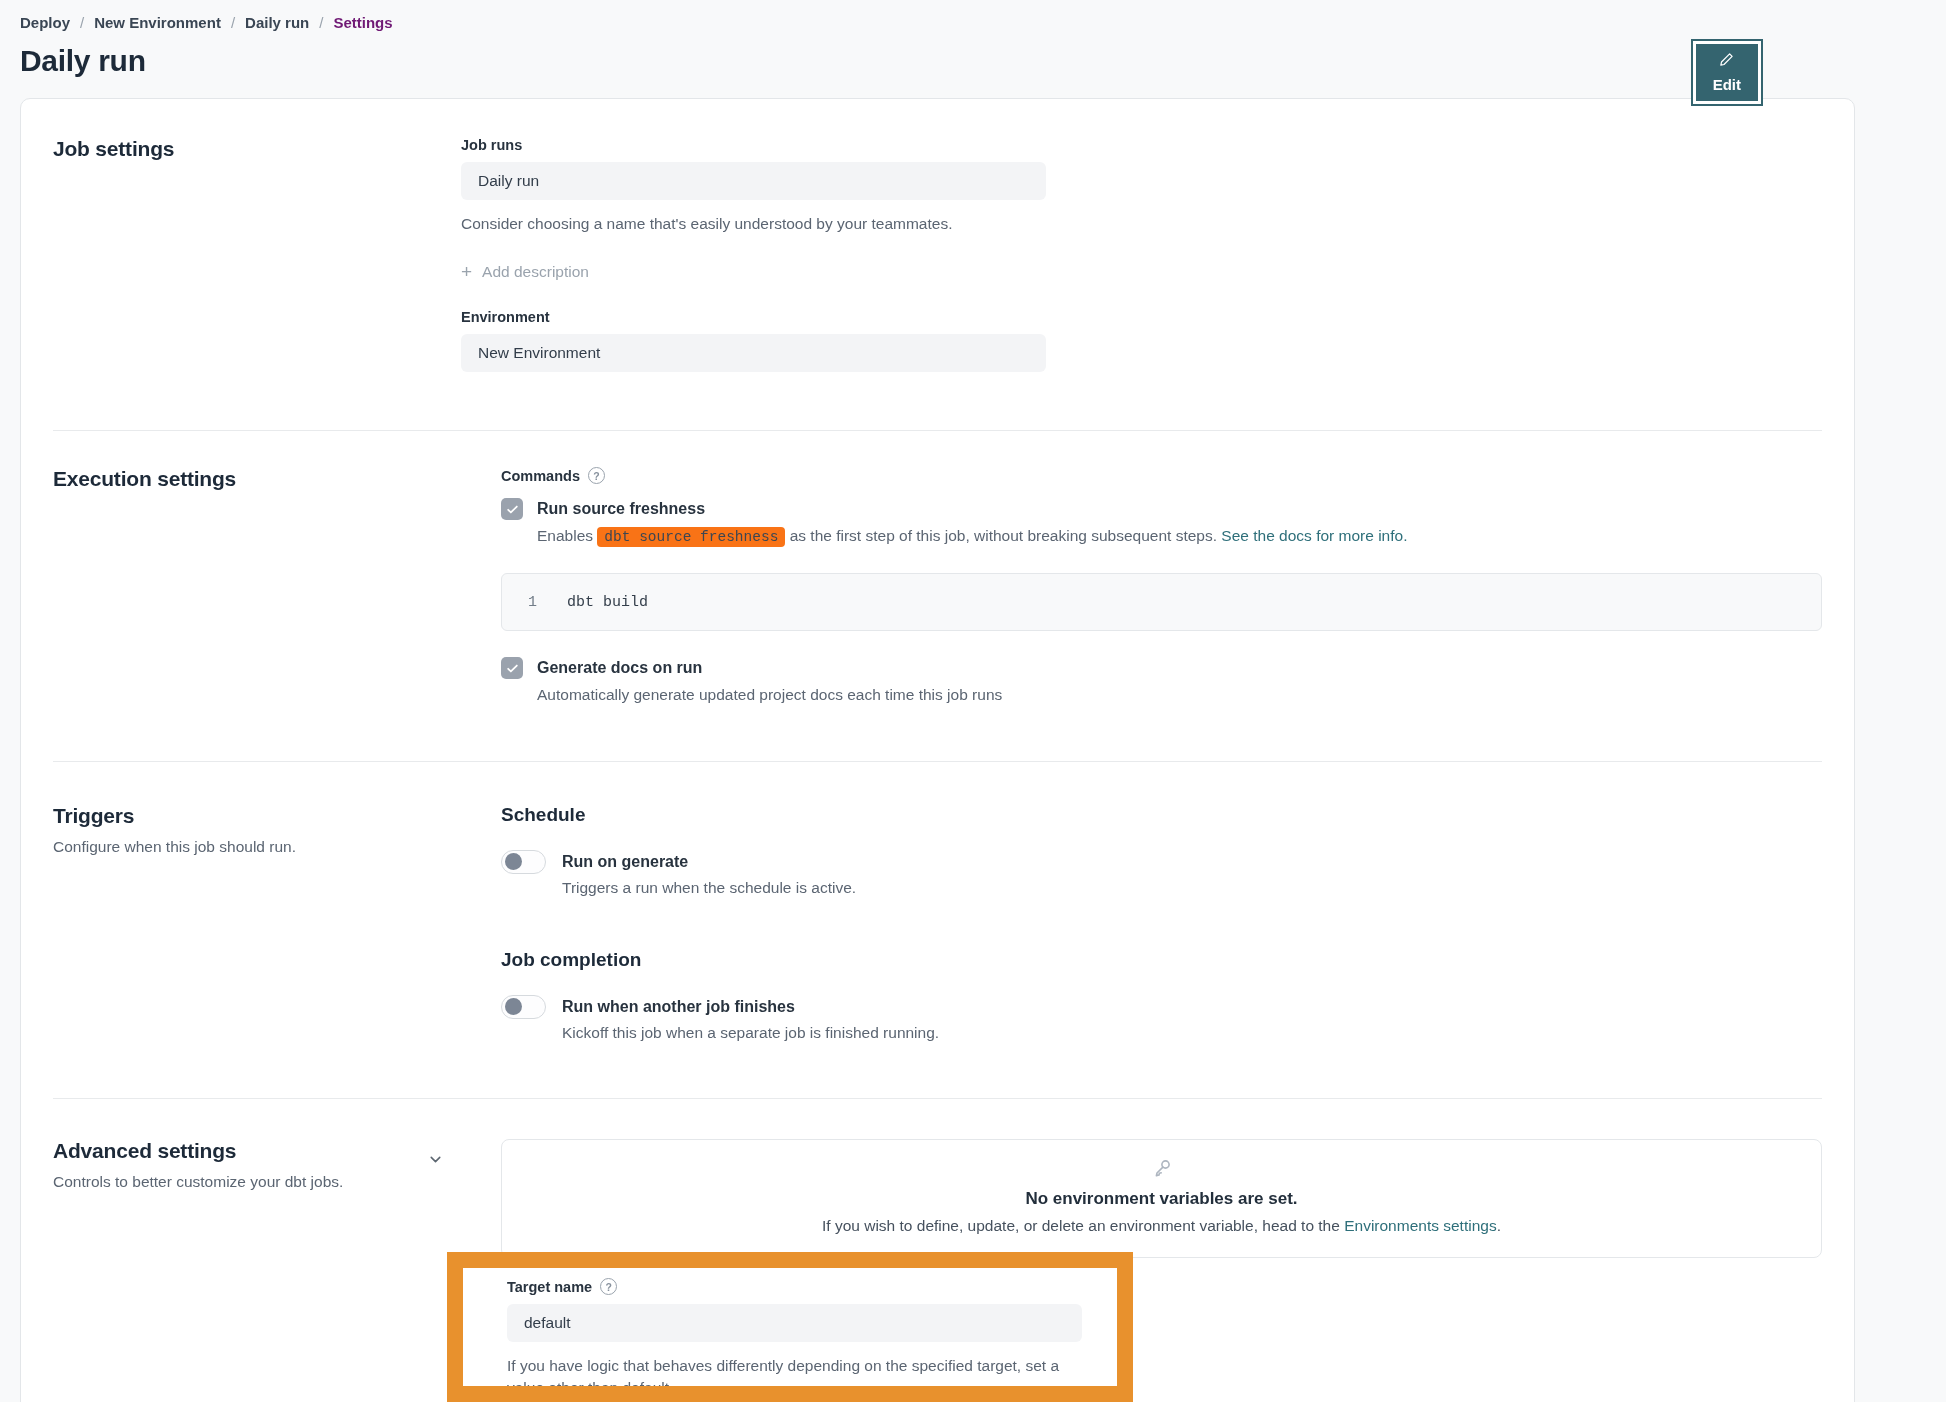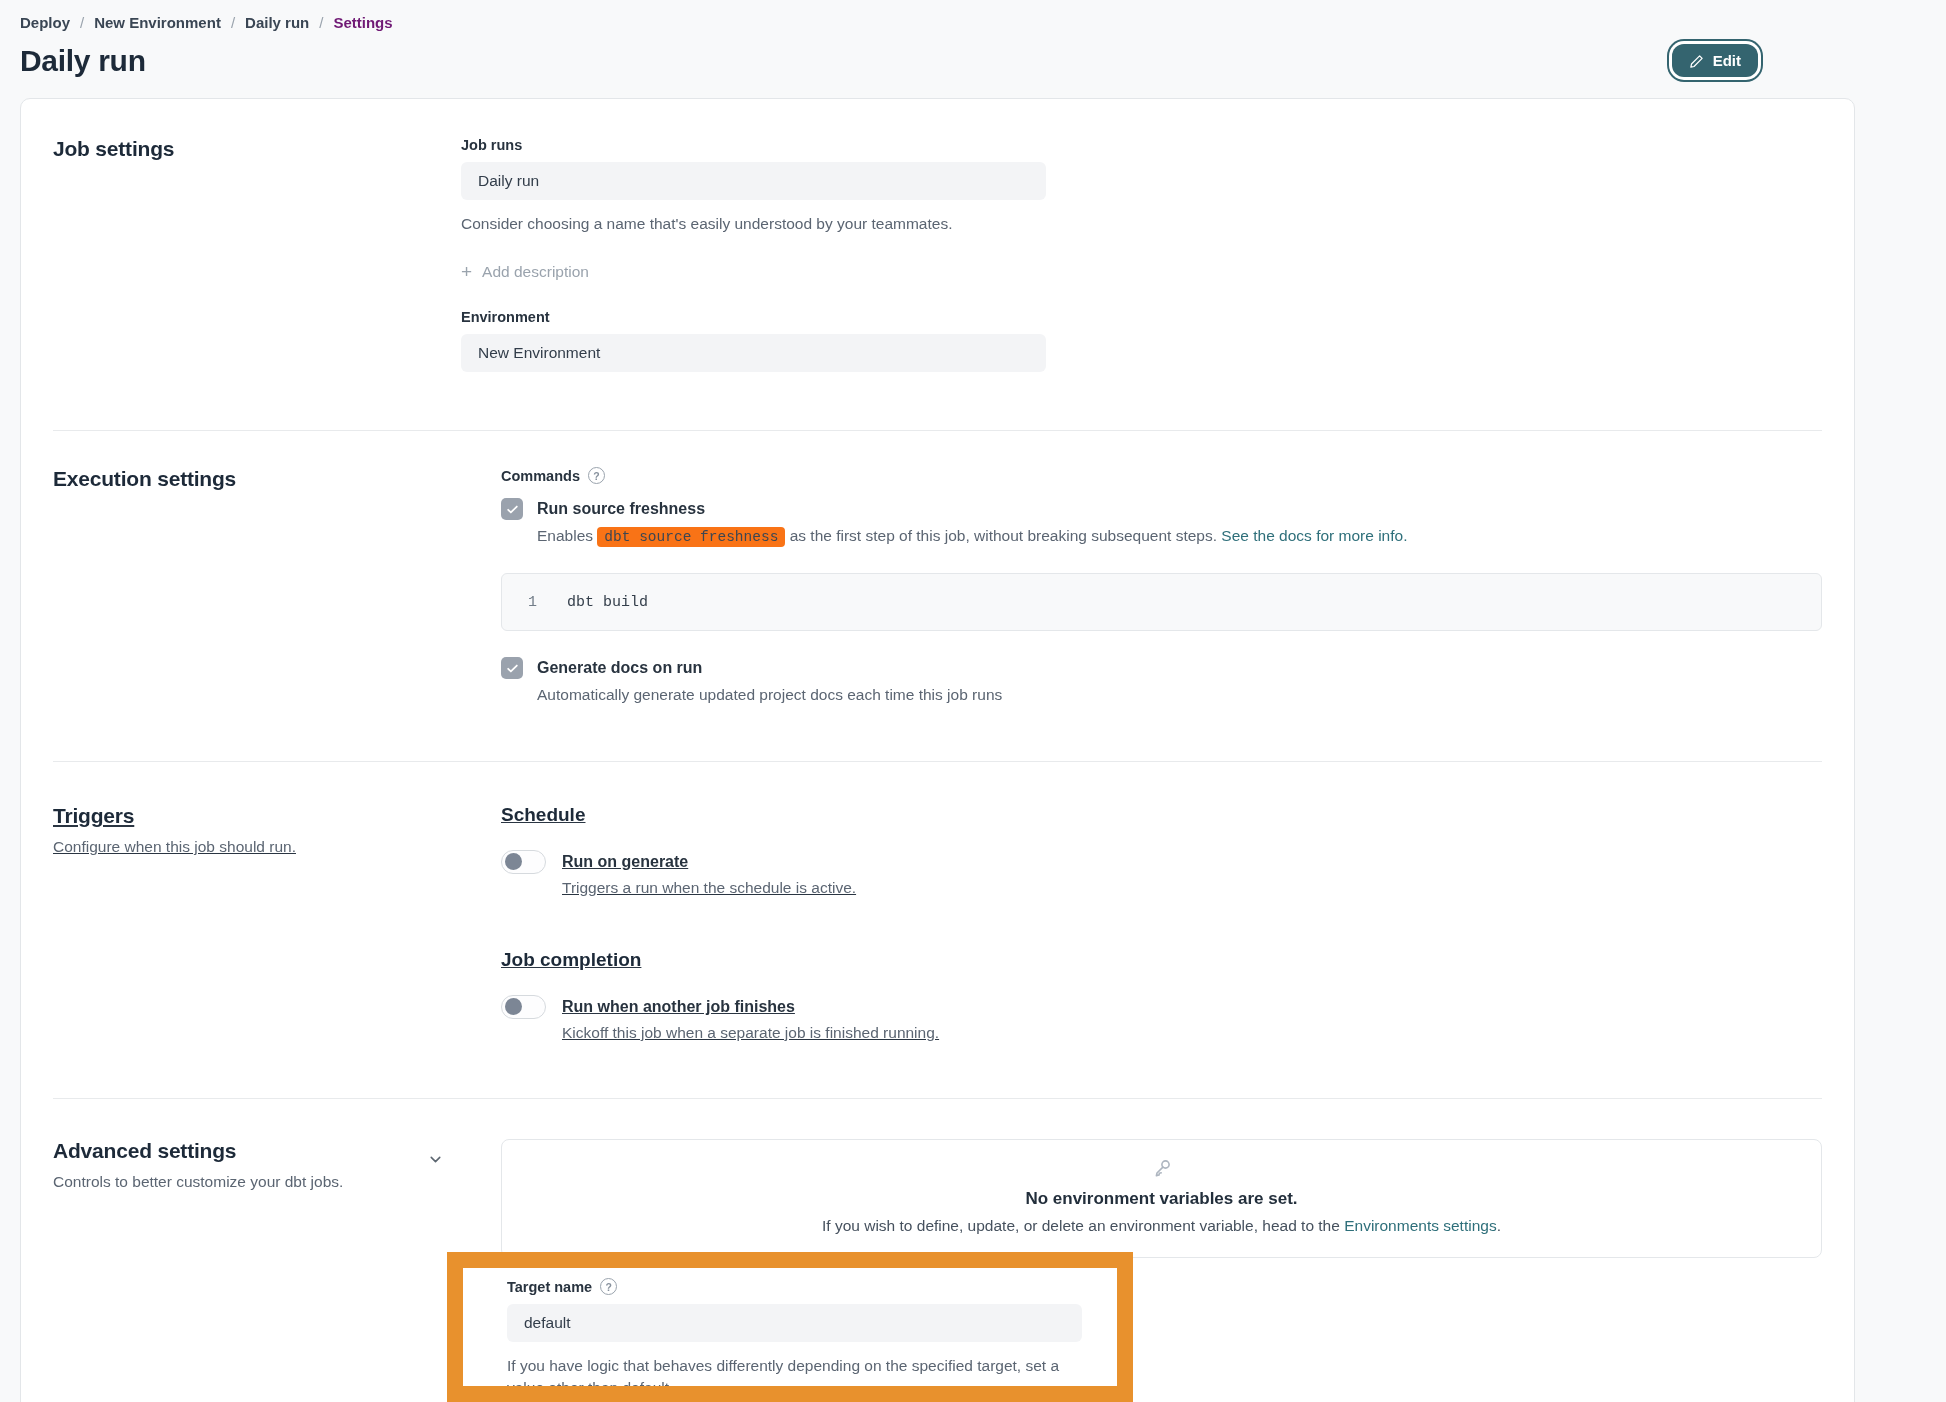--- a/index.html
+++ b/index.html
@@ -6,33 +6,33 @@
   html,body { width:1946px; height:1402px; overflow:hidden; background:#f8f9fa;
     font-family:"Liberation Sans", sans-serif; color:#2a3542; }
 
   
   .page-header { position:relative; padding:14px 0 0 20px; width:1855px; }
   .breadcrumb { display:flex; align-items:center; gap:10px; font-size:15px; font-weight:600; color:#3a4654; }
   .breadcrumb .crumb { cursor:pointer; }
   .breadcrumb .sep { color:#9aa3ad; font-weight:400; }
   .breadcrumb .current { color:#701a75; font-weight:700; }
   .page-title { margin-top:13px; font-size:30px; font-weight:700; color:#1d2a39; letter-spacing:-0.3px; }
-  .edit-btn { position:absolute; top:44px; right:97px; display:flex; align-items:flex-end; gap:9px;
-    background:#34646f; color:#fff; border:none; border-radius:12px; padding:8px 17px;
+  .edit-btn { position:absolute; top:44px; right:97px; display:flex; align-items:center; gap:9px;
+    background:#34646f; color:#fff; border:none; border-radius:0; padding:8px 17px;
     font-size:15px; font-weight:600; font-family:inherit; cursor:pointer;
-    box-shadow:0 0 0 3px #ffffff, 0 0 0 5px #34646f; }
+    box-shadow:0 0 0 3px #ffffff, 0 0 0 5px #34646f;flex-direction:column; }
 
   
   .card { margin:20px 0 0 20px; width:1835px; min-height:1290px; background:#ffffff;
     border:1px solid #e3e6e9; border-radius:10px; padding:0 32px; }
   .section { display:grid; grid-template-columns:408px 1fr; }
   .section + .section { border-top:1px solid #e8eaec;gap:40px; }
   .sec-job   { padding:38px 0 58px; }
   .sec-exec  { padding:36px 0 54px; }
-  .sec-trig  { padding:42px 0 56px;text-decoration:underline; }
+  .sec-trig  { padding:42px 0 56px; }
   .sec-adv   { padding:40px 0 60px; position:relative; }
   .sec-head { font-size:21px; font-weight:700; color:#1d2a39; letter-spacing:-0.2px; }
   .sec-sub { margin-top:10px; font-size:15.5px; color:#5b6572; }
 
   .field-label { display:flex; align-items:center; gap:8px; font-size:14.5px; font-weight:700; color:#28333f; }
   .text-input { display:block; width:585px; height:38px; margin-top:9px; background:#f3f4f6; border:none;
     border-radius:6px; padding:0 17px; font-size:15.5px; color:#323d4a; font-family:inherit; }
   .helper { margin-top:13px; font-size:15.5px; color:#5b6572; line-height:22px; }
 
   .add-desc { margin-top:28px; display:flex; align-items:center; gap:10px; color:#9aa3ad;

